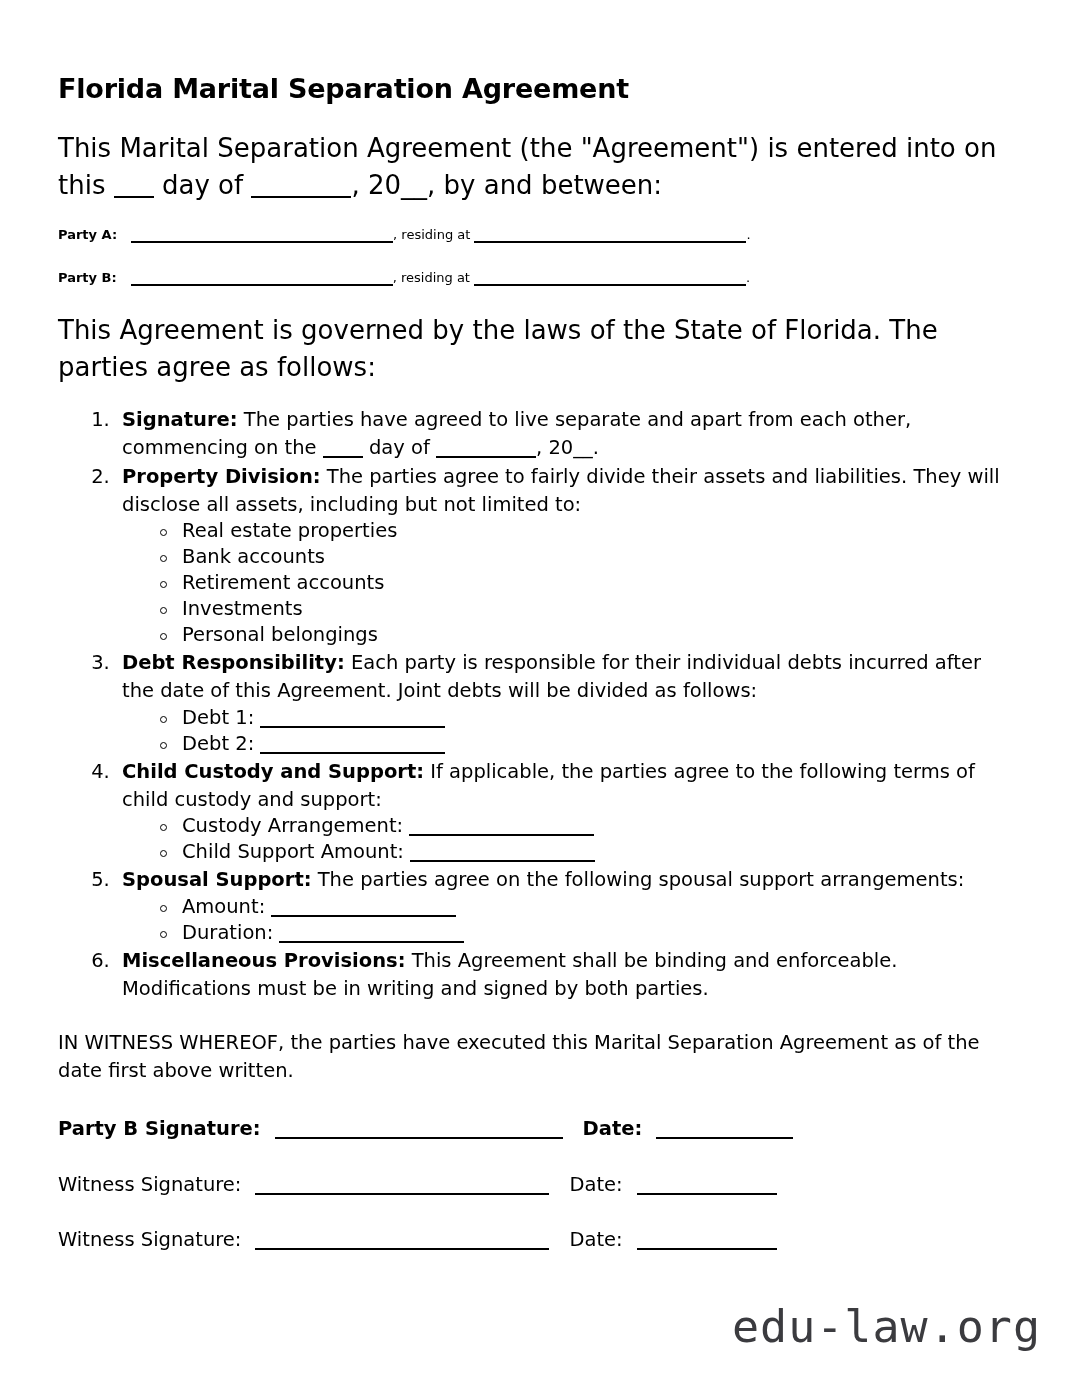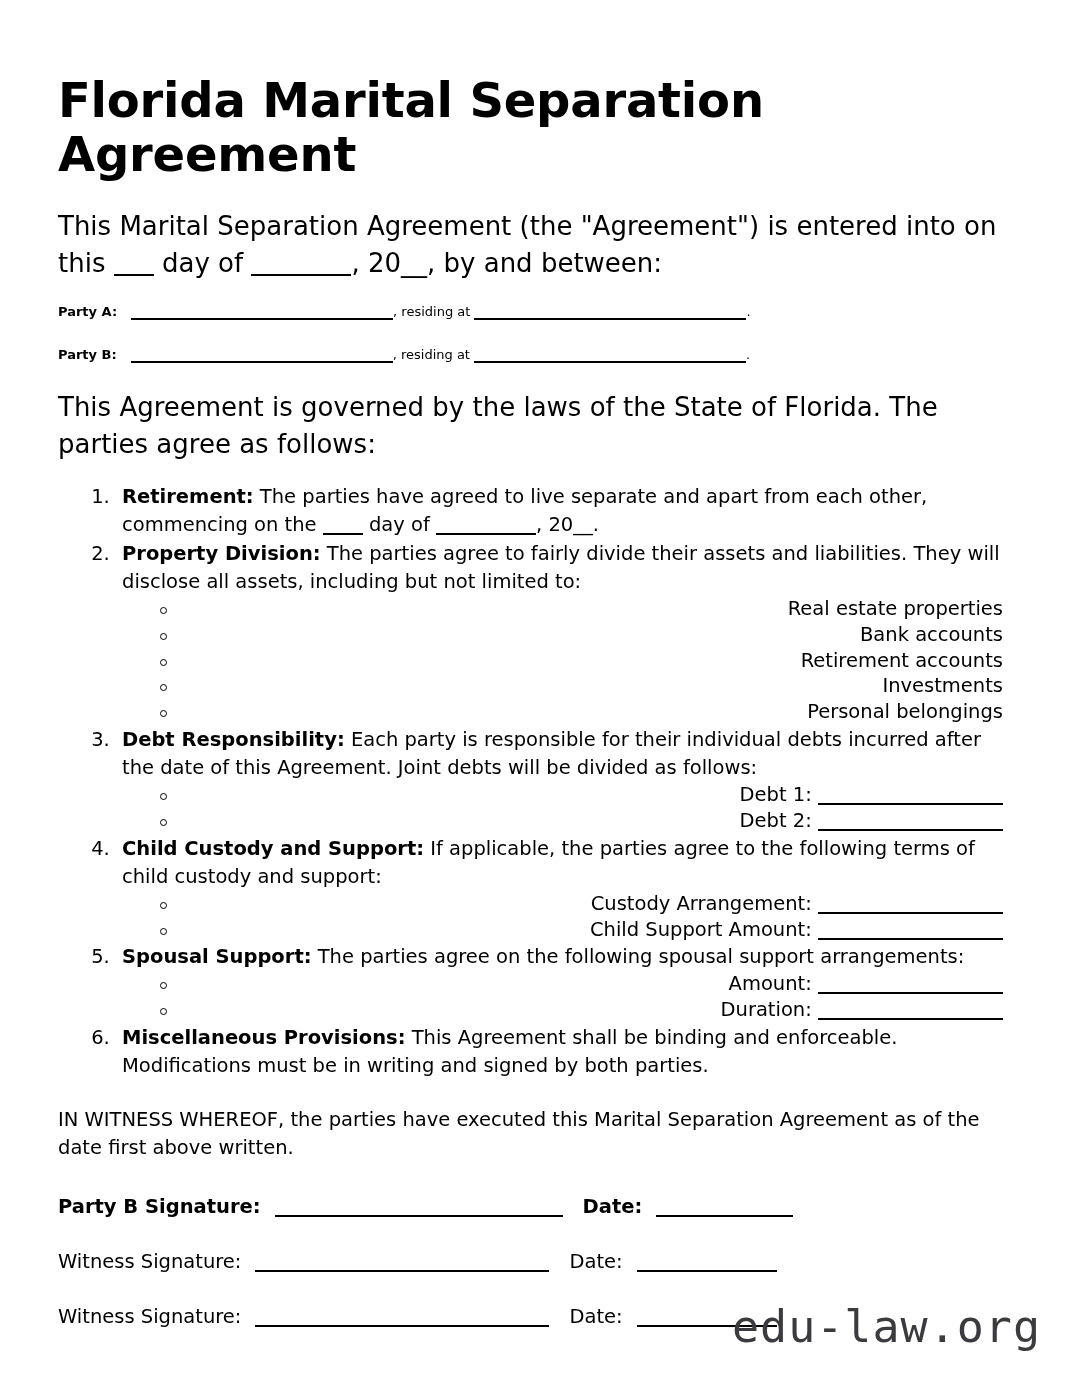--- a/index.html
+++ b/index.html
@@ -16,21 +16,21 @@
     -webkit-font-smoothing: antialiased;
   }
   .page {
     position: relative;
     width: 1075px;
     min-height: 1391px;
     box-sizing: border-box;
     padding: 58px 72px 0 58px;
   }
   h1.doc-title {
-    font-size: 48px;
+    font-size: 27px;
     font-weight: bold;
     letter-spacing: -0.2px;
     line-height: 1.12;
     margin: 16px 0 26px 0;
   }
   p.para {
     font-size: 26px;
     line-height: 1.43;
     margin: 0 0 20px 0;
     max-width: 940px;
@@ -70,21 +70,20 @@
   }
   ul.sub-list {
     list-style: none;
     margin: 0 0 0 0;
     padding-left: 60px;
   }
   ul.sub-list > li {
     position: relative;
     line-height: 1.33;
     padding-left: 0;
-    text-align: right;
   }
   ul.sub-list > li::before {
     content: "";
     position: absolute;
     left: -22px;
     top: 11px;
     width: 7px;
     height: 7px;
     border: 1.6px solid #000;
     border-radius: 50%;
@@ -127,21 +126,21 @@
   <p class="para"><span>This Marital Separation Agreement (the "Agreement") is entered into on this </span><span class="blank bl-xs"></span><span> day of </span><span class="blank bl-sm"></span><span>, 20__, by and between:</span></p>
 
   <p class="party-line"><span class="b">Party A:</span><span class="gap-sm"></span><span class="blank bl-name"></span><span>, residing at </span><span class="blank bl-addr"></span><span>.</span></p>
 
   <p class="party-line"><span class="b">Party B:</span><span class="gap-sm"></span><span class="blank bl-name"></span><span>, residing at </span><span class="blank bl-addr"></span><span>.</span></p>
 
   <p class="para">This Agreement is governed by the laws of the State of Florida. The parties agree as follows:</p>
 
   <ol class="main-list">
 
-    <li><span class="b">Retirement:</span><span> The parties have agreed to live separate and apart from each other, commencing on the </span><span class="blank bl-xs"></span><span> day of </span><span class="blank bl-sm"></span><span>, 20__.</span></li>
+    <li><span class="b">Signature:</span><span> The parties have agreed to live separate and apart from each other, commencing on the </span><span class="blank bl-xs"></span><span> day of </span><span class="blank bl-sm"></span><span>, 20__.</span></li>
 
     <li><span class="b">Property Division:</span><span> The parties agree to fairly divide their assets and liabilities. They will disclose all assets, including but not limited to:</span>
       <ul class="sub-list">
         <li><span>Real estate properties</span></li>
         <li><span>Bank accounts</span></li>
         <li><span>Retirement accounts</span></li>
         <li><span>Investments</span></li>
         <li><span>Personal belongings</span></li>
       </ul>
     </li>

